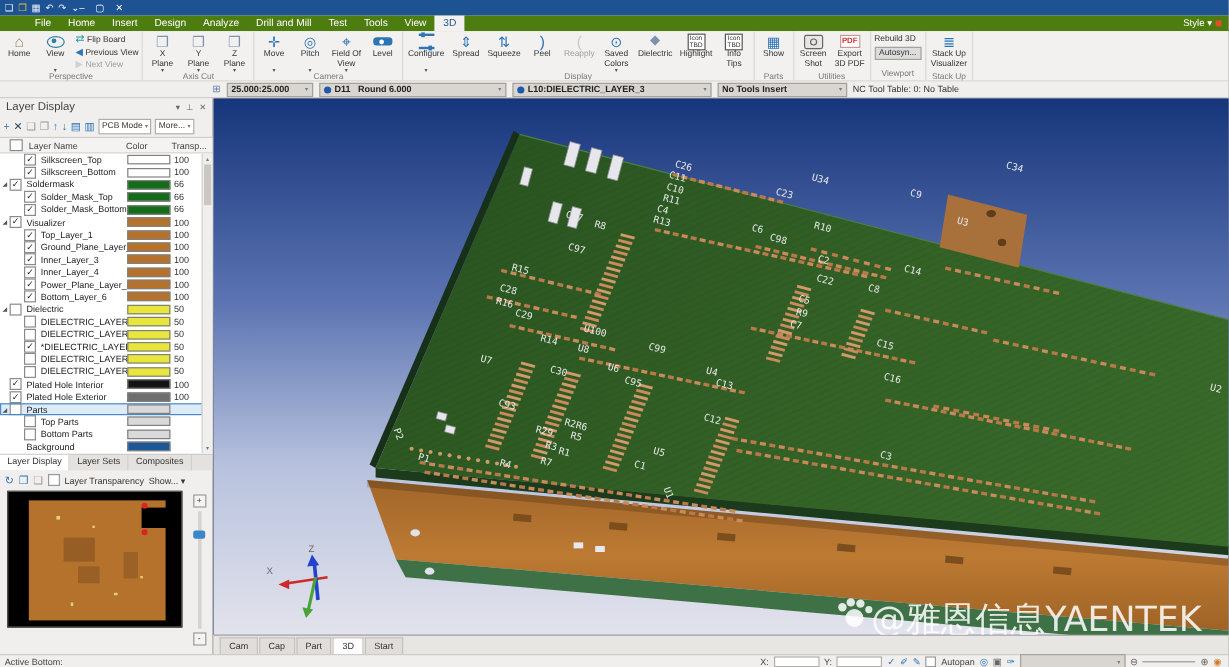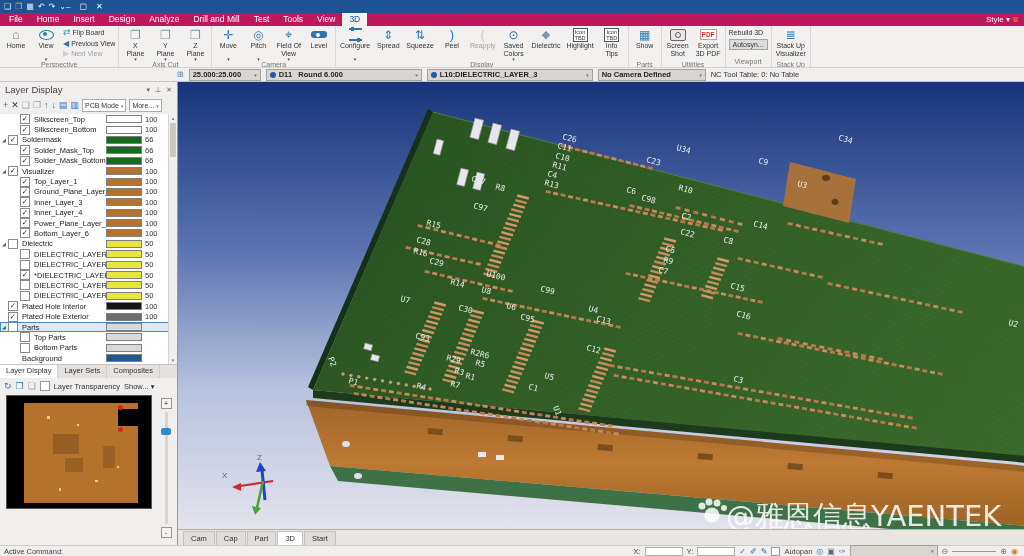--- a/index.html
+++ b/index.html
@@ -6,21 +6,21 @@
   .app{width:1024px;height:556px;overflow:hidden;position:relative;background:#f0efee;
        font-family:"Liberation Sans",sans-serif;-webkit-font-smoothing:antialiased;}
   
   .titlebar{height:13px;background:#1e5393;color:#fff;display:flex;align-items:center;font-size:8px;}
   .qat{display:flex;gap:4px;padding-left:4px;align-items:center;}
   .qicon{font-size:8px;line-height:13px;color:#e8eefb;}
   .qicon.folder{color:#e9b83d;}
   .tb-title{flex:1;text-align:center;font-size:8px;color:#dfe8f7;}
   .winbtns{display:flex;gap:9px;padding-right:7px;font-size:8px;color:#fff;}
   
-  .menubar{height:13px;background:#be185d;display:flex;color:#fff;font-size:8.5px;}
+  .menubar{height:13px;background:#4d7c0f;display:flex;color:#fff;font-size:8.5px;padding-left:20px;}
   #menuTabs{display:flex;padding-left:2px;}
   .mtab{padding:0 7px;line-height:13px;cursor:default;}
   .mtab.active{background:#f2f1f0;color:#1e5393;}
   .mb-right{margin-left:auto;display:flex;align-items:center;gap:3px;padding-right:6px;font-size:8px;}
   .red-dot{width:5px;height:5px;background:#d9542b;display:inline-block;}
   
   .ribbon{height:41px;background:#f2f1f0;display:flex;border-bottom:1px solid #d5d2cf;overflow:hidden;}
   .rgroup{display:flex;flex-direction:column;border-right:1px solid #ddd9d5;padding:0 1px;}
   .rg-items{display:flex;flex:1;align-items:stretch;}
   .rg-label{font-size:7px;color:#777;text-align:center;height:9px;line-height:8px;}
@@ -411,21 +411,21 @@
       <span class="bdot"></span>
       <span class="val">D11   Round 6.000</span>
         <span class="car">▾</span>
       </div>
     <div class="combo w158">
       <span class="bdot"></span>
       <span class="val">L10:DIELECTRIC_LAYER_3</span>
         <span class="car">▾</span>
       </div>
     <div class="combo w100">
-      <span class="val">No Camera Defined</span>
+      <span class="val">No Tools Insert</span>
         <span class="car">▾</span>
       </div>
     <span class="nc">NC Tool Table: 0: No Table</span>
   </div>
 
   <div class="main">
     <div class="left">
 
       <div class="panel-title">
         <span>Layer Display</span>
@@ -445,20 +445,26 @@
         <span class="lp-tb-ic blue">▤</span>
         <span class="lp-tb-ic blue">▥</span>
         <div class="minicombo">
           <span>PCB Mode</span>
             <span class="car">▾</span>
           </div>
         <div class="minicombo">
           <span>More...</span>
             <span class="car">▾</span>
           </div>
+      </div>
+      <div class="lp-header">
+        <span class="lph-cb"></span>
+        <span class="lph-name">Layer Name</span>
+        <span class="lph-color">Color</span>
+        <span class="lph-tr">Transp...</span>
       </div>
       <div class="lp-rows">
         <div class="lp-rows-inner" id="layerRows">
             <div class="lrow">
               <span class="caret"></span>
               <span class="sp12"></span>
               <span class="cb">✓</span>
               <span class="lname">Silkscreen_Top</span>
               <span class="swatch" style="background: rgb(255, 255, 255);"></span>
               <span class="tr">100</span>
@@ -1297,21 +1303,21 @@
           <span class="vtab">Cam</span>
           <span class="vtab">Cap</span>
           <span class="vtab">Part</span>
           <span class="vtab active">3D</span>
           <span class="vtab">Start</span>
         </div>
     </div>
   </div>
 
   <div class="statusbar">
-    <span>Active Command:</span>
+    <span>Active Bottom:</span>
     <div class="sb-right">
       <span>X:</span>
       <span class="sb-input"></span>
       <span>Y:</span>
       <span class="sb-input"></span>
       <span class="sb-ic blue">✓</span>
       <span class="sb-ic blue">✐</span>
       <span class="sb-ic blue">✎</span>
       <span class="sb-check"></span>
       <span>Autopan</span>

